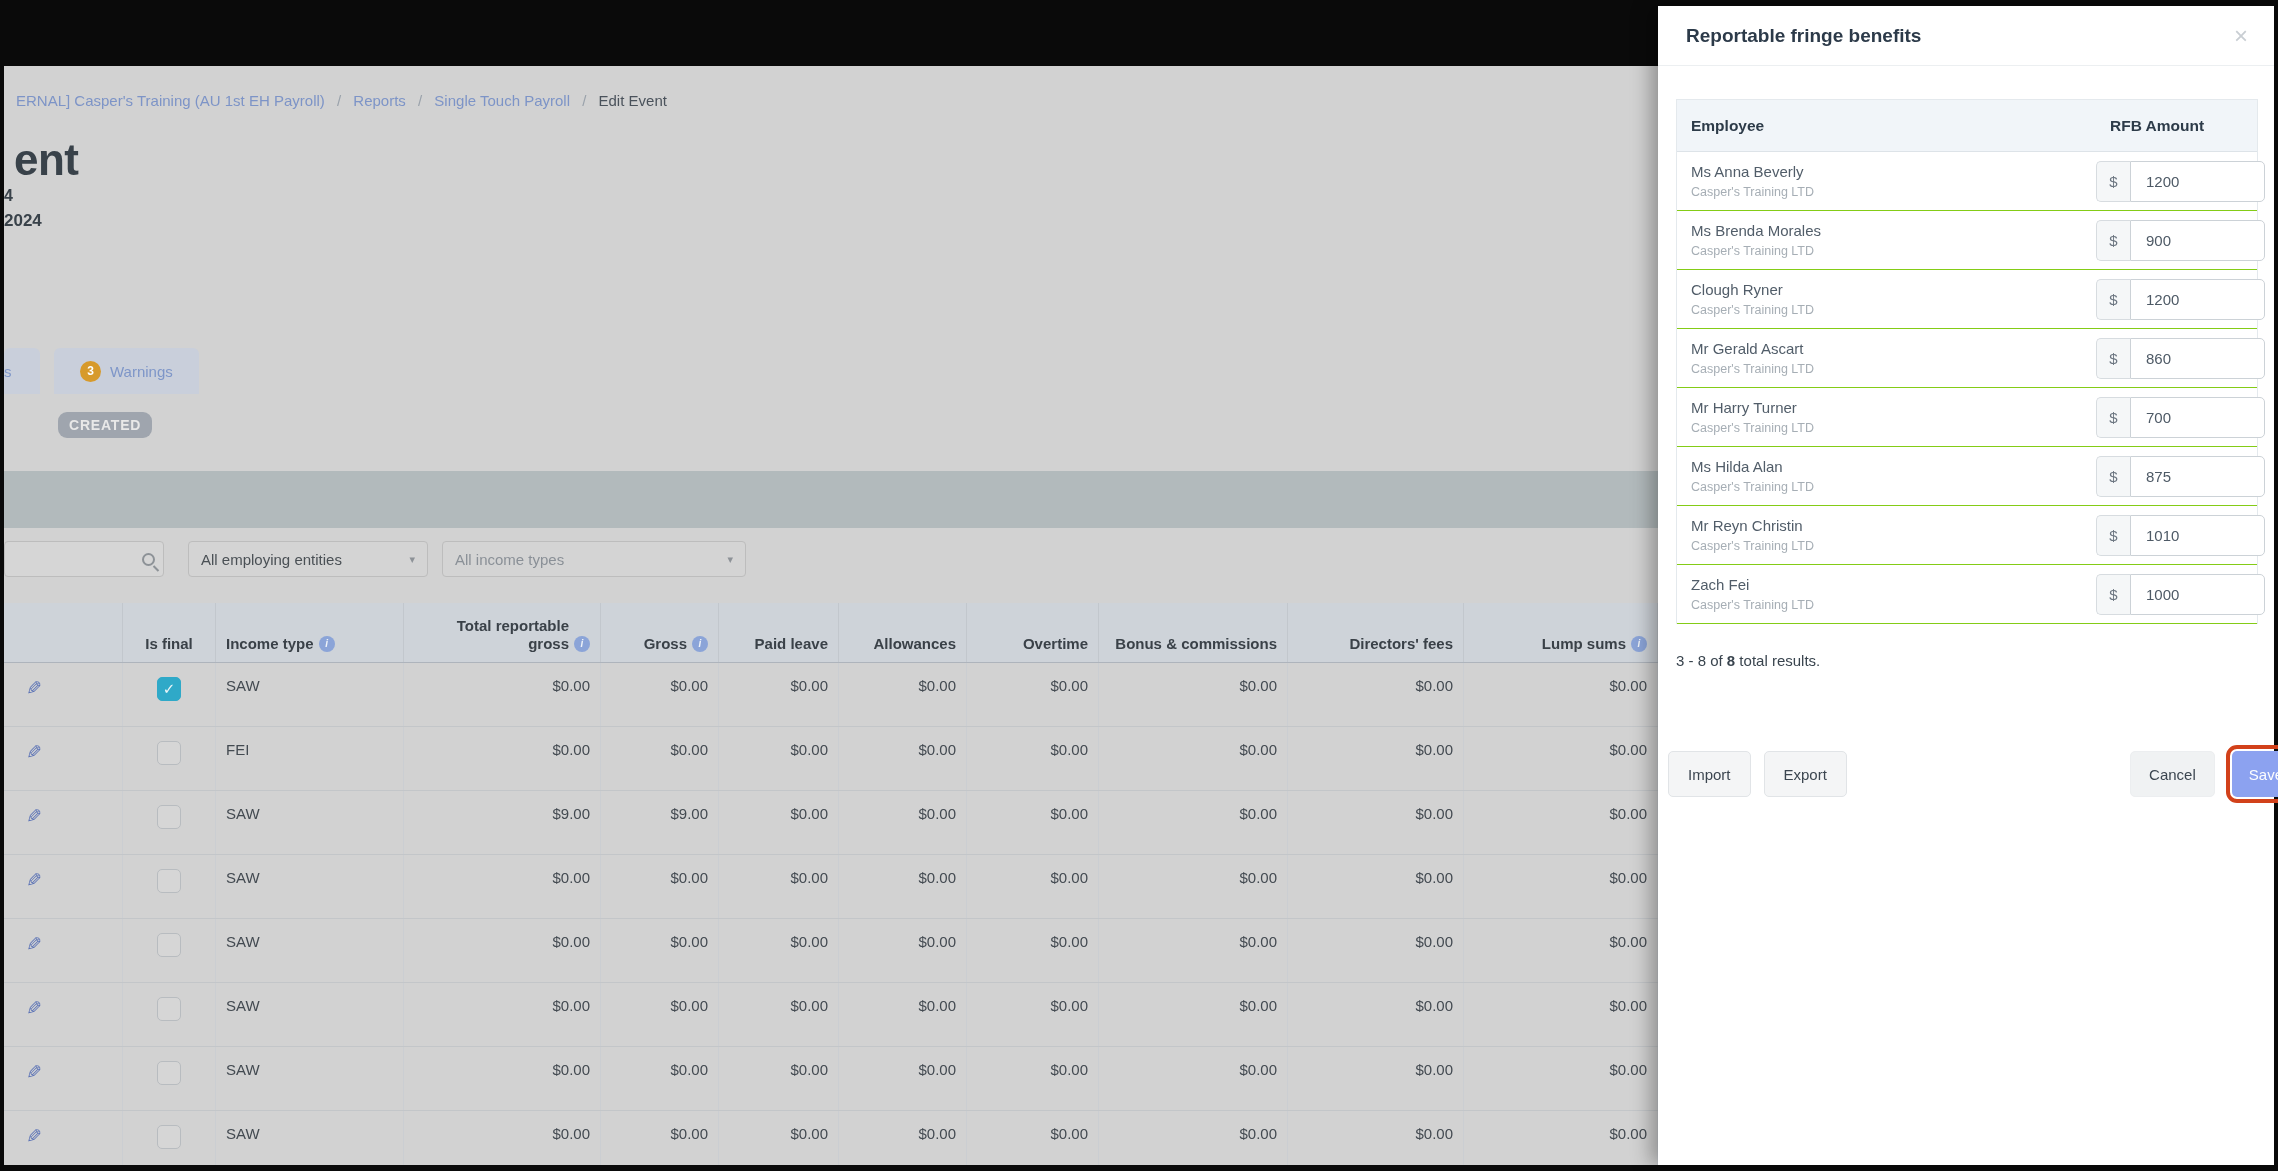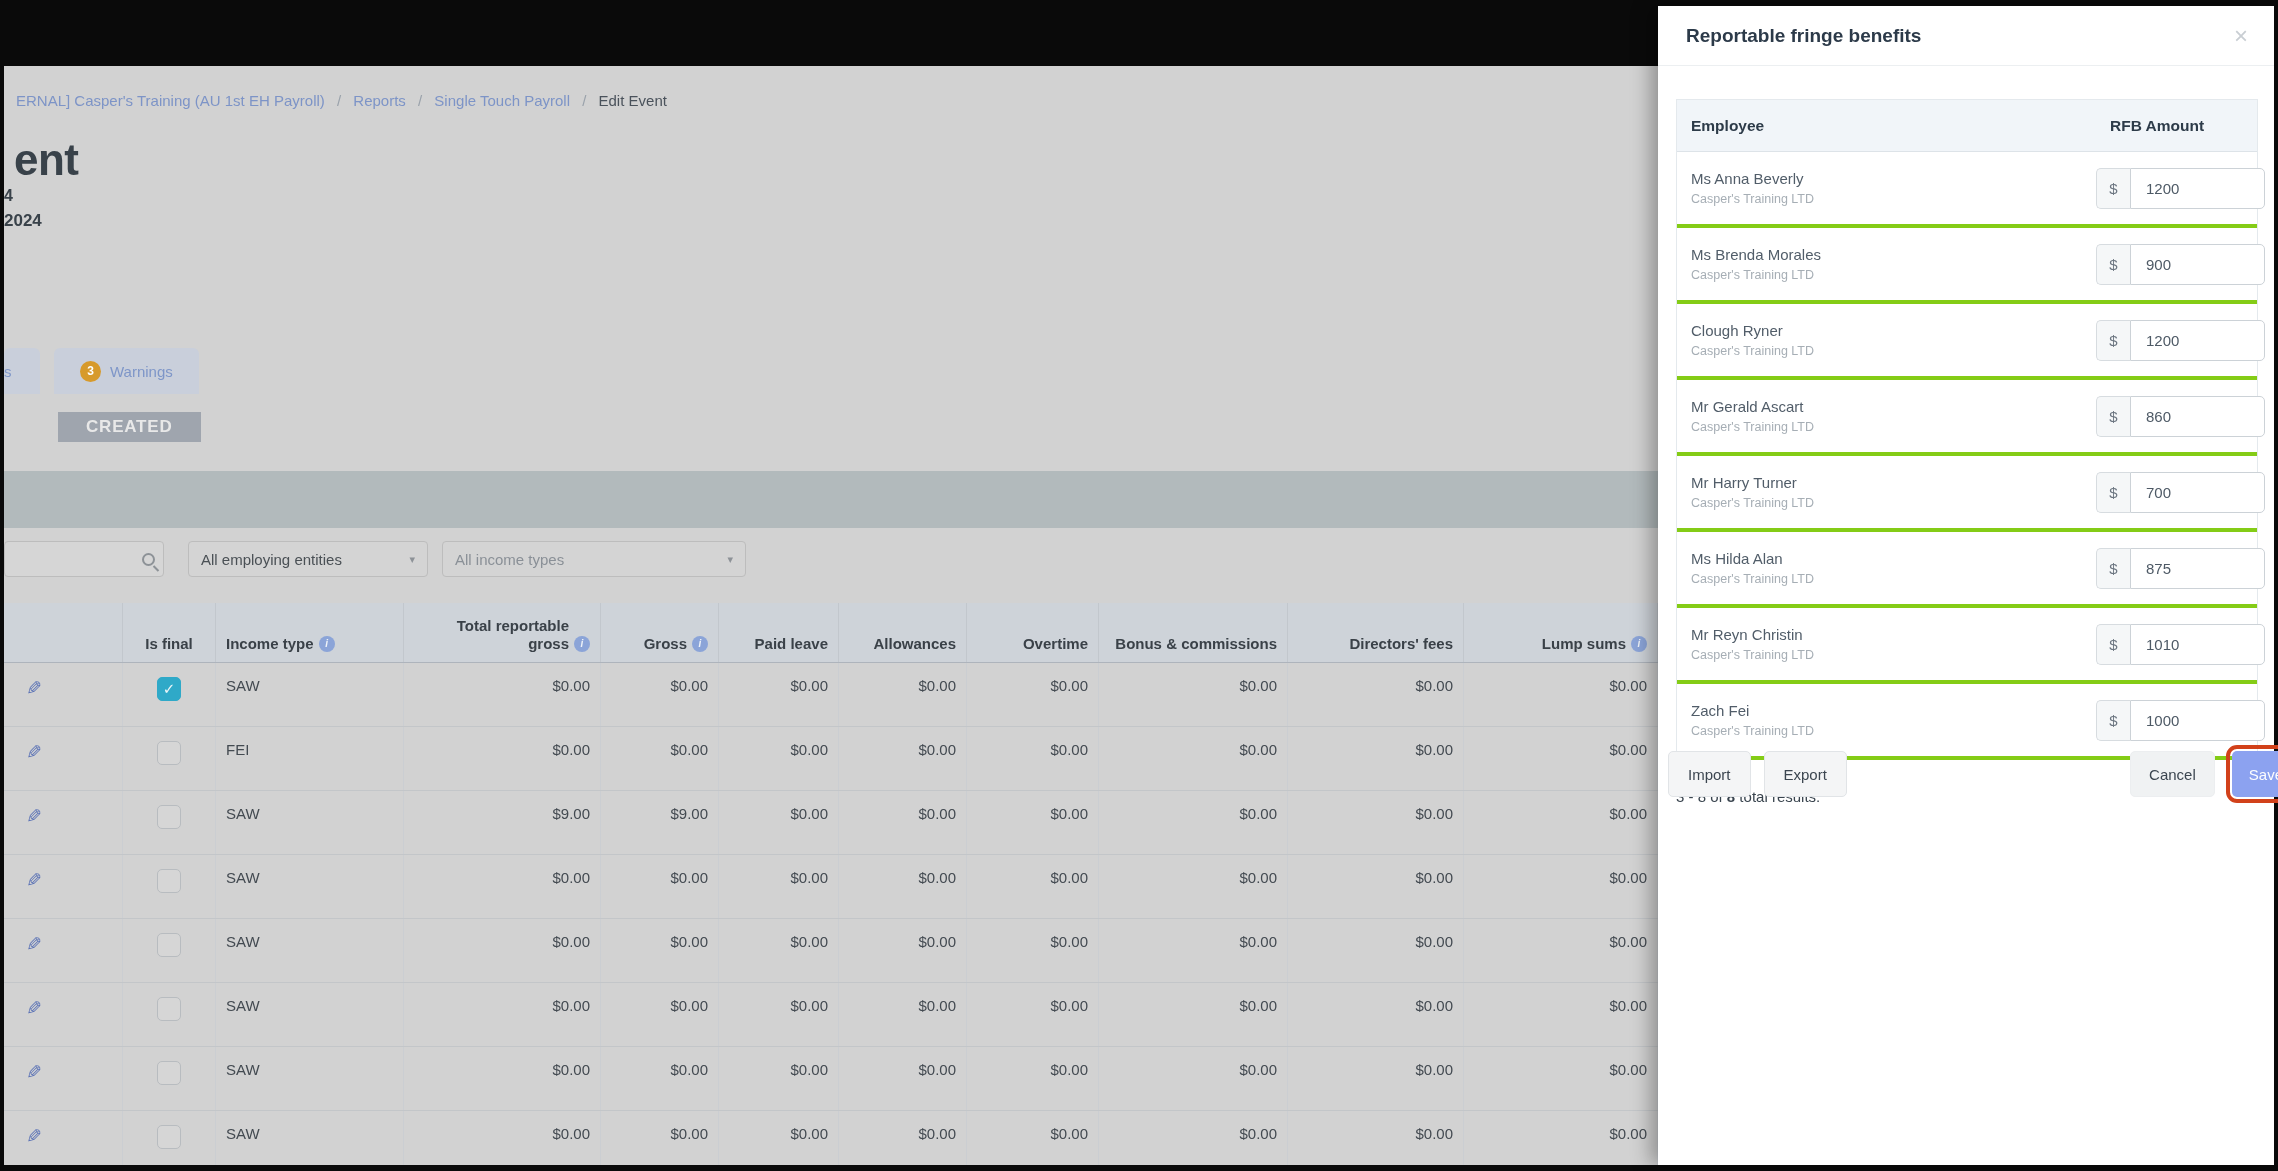--- a/index.html
+++ b/index.html
@@ -16,21 +16,21 @@
 
   .page-title { margin-top:28px; font-size:44px; font-weight:700; color:#39424a; letter-spacing:-0.5px; line-height:1.05;padding-left:10px; }
   .page-sub1 { margin-top:4px; font-size:16px; color:#39424a; font-weight:700; }
   .page-sub2 { margin-top:6px; font-size:17px; color:#39424a; font-weight:700; }
 
   .tabs { position:absolute; left:0; top:282px; height:46px; display:flex; gap:14px; }
   .tab { background:#c9cfdb; border-radius:6px 6px 0 0; display:flex; align-items:center; padding:0 26px; color:#7e96c8; font-size:15px; }
   .tab.partial { width:36px; padding:0 0 0 0; justify-content:flex-start; overflow:hidden; }
   .tab .badge { width:21px; height:21px; border-radius:50%; background:#d79a2b; color:#fff; font-size:12px; font-weight:700; display:flex; align-items:center; justify-content:center; margin-right:9px; }
 
-  .status-badge { position:absolute; left:54px; top:346px; background:#9fa5ae; color:#e8e8e8; font-size:17px; font-weight:700; letter-spacing:0.8px; padding:5px 28px; border-radius:0; }
+  .status-badge { position:absolute; left:54px; top:346px; background:#9fa5ae; color:#e8e8e8; font-size:14px; font-weight:700; letter-spacing:0.8px; padding:5px 11px; border-radius:9px; }
 
   .band { position:absolute; left:0; top:405px; width:1654px; height:57px; background:#b2babc; }
 
   .filters { position:absolute; left:0; top:475px; height:36px; display:flex; }
   .search-box { width:160px; height:36px; background:#d6d6d6; border:1px solid #bdbdbd; border-radius:4px; display:flex; align-items:center; justify-content:flex-end; padding-right:8px; }
   .mag { width:13px; height:13px; border:2px solid #8d9297; border-radius:50%; position:relative; }
   .mag::after { content:""; position:absolute; width:2px; height:7px; background:#8d9297; transform:rotate(-45deg); left:11px; top:10px; }
   .dropdown { height:36px; background:#d4d4d4; border:1px solid #bdbdbd; border-radius:4px; display:flex; align-items:center; justify-content:space-between; padding:0 12px; font-size:15px; color:#4a5055; }
   .dropdown.dd1 { width:240px; margin-left:24px; }
   .dropdown.dd2 { width:304px; margin-left:14px; color:#8a9097; }
@@ -53,21 +53,21 @@
 
   
   .panel { position:absolute; left:1658px; top:6px; width:616px; height:1159px; background:#ffffff; box-shadow:-8px 0 18px rgba(0,0,0,0.30); }
   .panel-header { height:60px; display:flex; align-items:center; justify-content:space-between; padding:0 26px 0 28px; border-bottom:1px solid #eceff1; }
   .panel-title { font-size:19px; font-weight:700; color:#2c3a49; }
   .close-x { color:#c9ced3; font-size:24px; font-weight:400; cursor:pointer; line-height:1; }
 
   .rfb-table { margin:33px 16px 0 18px; border:1px solid #e4e9ed; border-bottom:none; }
   .rfb-head { display:grid; grid-template-columns:419px 1fr; background:#f1f5f9; border-bottom:1px solid #dde3e8; height:52px; }
   .rfb-head .th { display:flex; align-items:center; padding-left:14px; font-size:15.5px; font-weight:700; color:#2d3b49; }
-  .rfb-row { display:grid; grid-template-columns:419px 1fr; height:76px; border-bottom:4px solid #84cc16; align-items:center; }
+  .rfb-row { display:grid; grid-template-columns:419px 1fr; height:59px; border-bottom:1px solid #84cc16; align-items:center; }
   .emp-name { font-size:15px; color:#515d69; padding-left:14px; }
   .emp-company { font-size:12.5px; color:#a6aeb5; padding-left:14px; margin-top:5px; }
   .amount-group { display:flex; height:41px; margin-right:2px; }
   .currency-box { width:34px; background:#f5f7f8; border:1px solid #d7dce0; border-right:none; border-radius:5px 0 0 5px; display:flex; align-items:center; justify-content:center; color:#6b7580; font-size:15px; }
   .amount-input { width:135px; border:1px solid #ccd2d7; border-radius:0 5px 5px 0; font-size:15px; color:#4e5a66; padding-left:15px; outline:none; font-family:"Liberation Sans",sans-serif; background:#fff; }
 
   .results-line { margin:28px 0 0 18px; font-size:15px; color:#39444e; }
   .results-line b { font-weight:700; }
 
   .panel-actions { position:absolute; left:10px; top:745px; width:632px; display:flex; }

